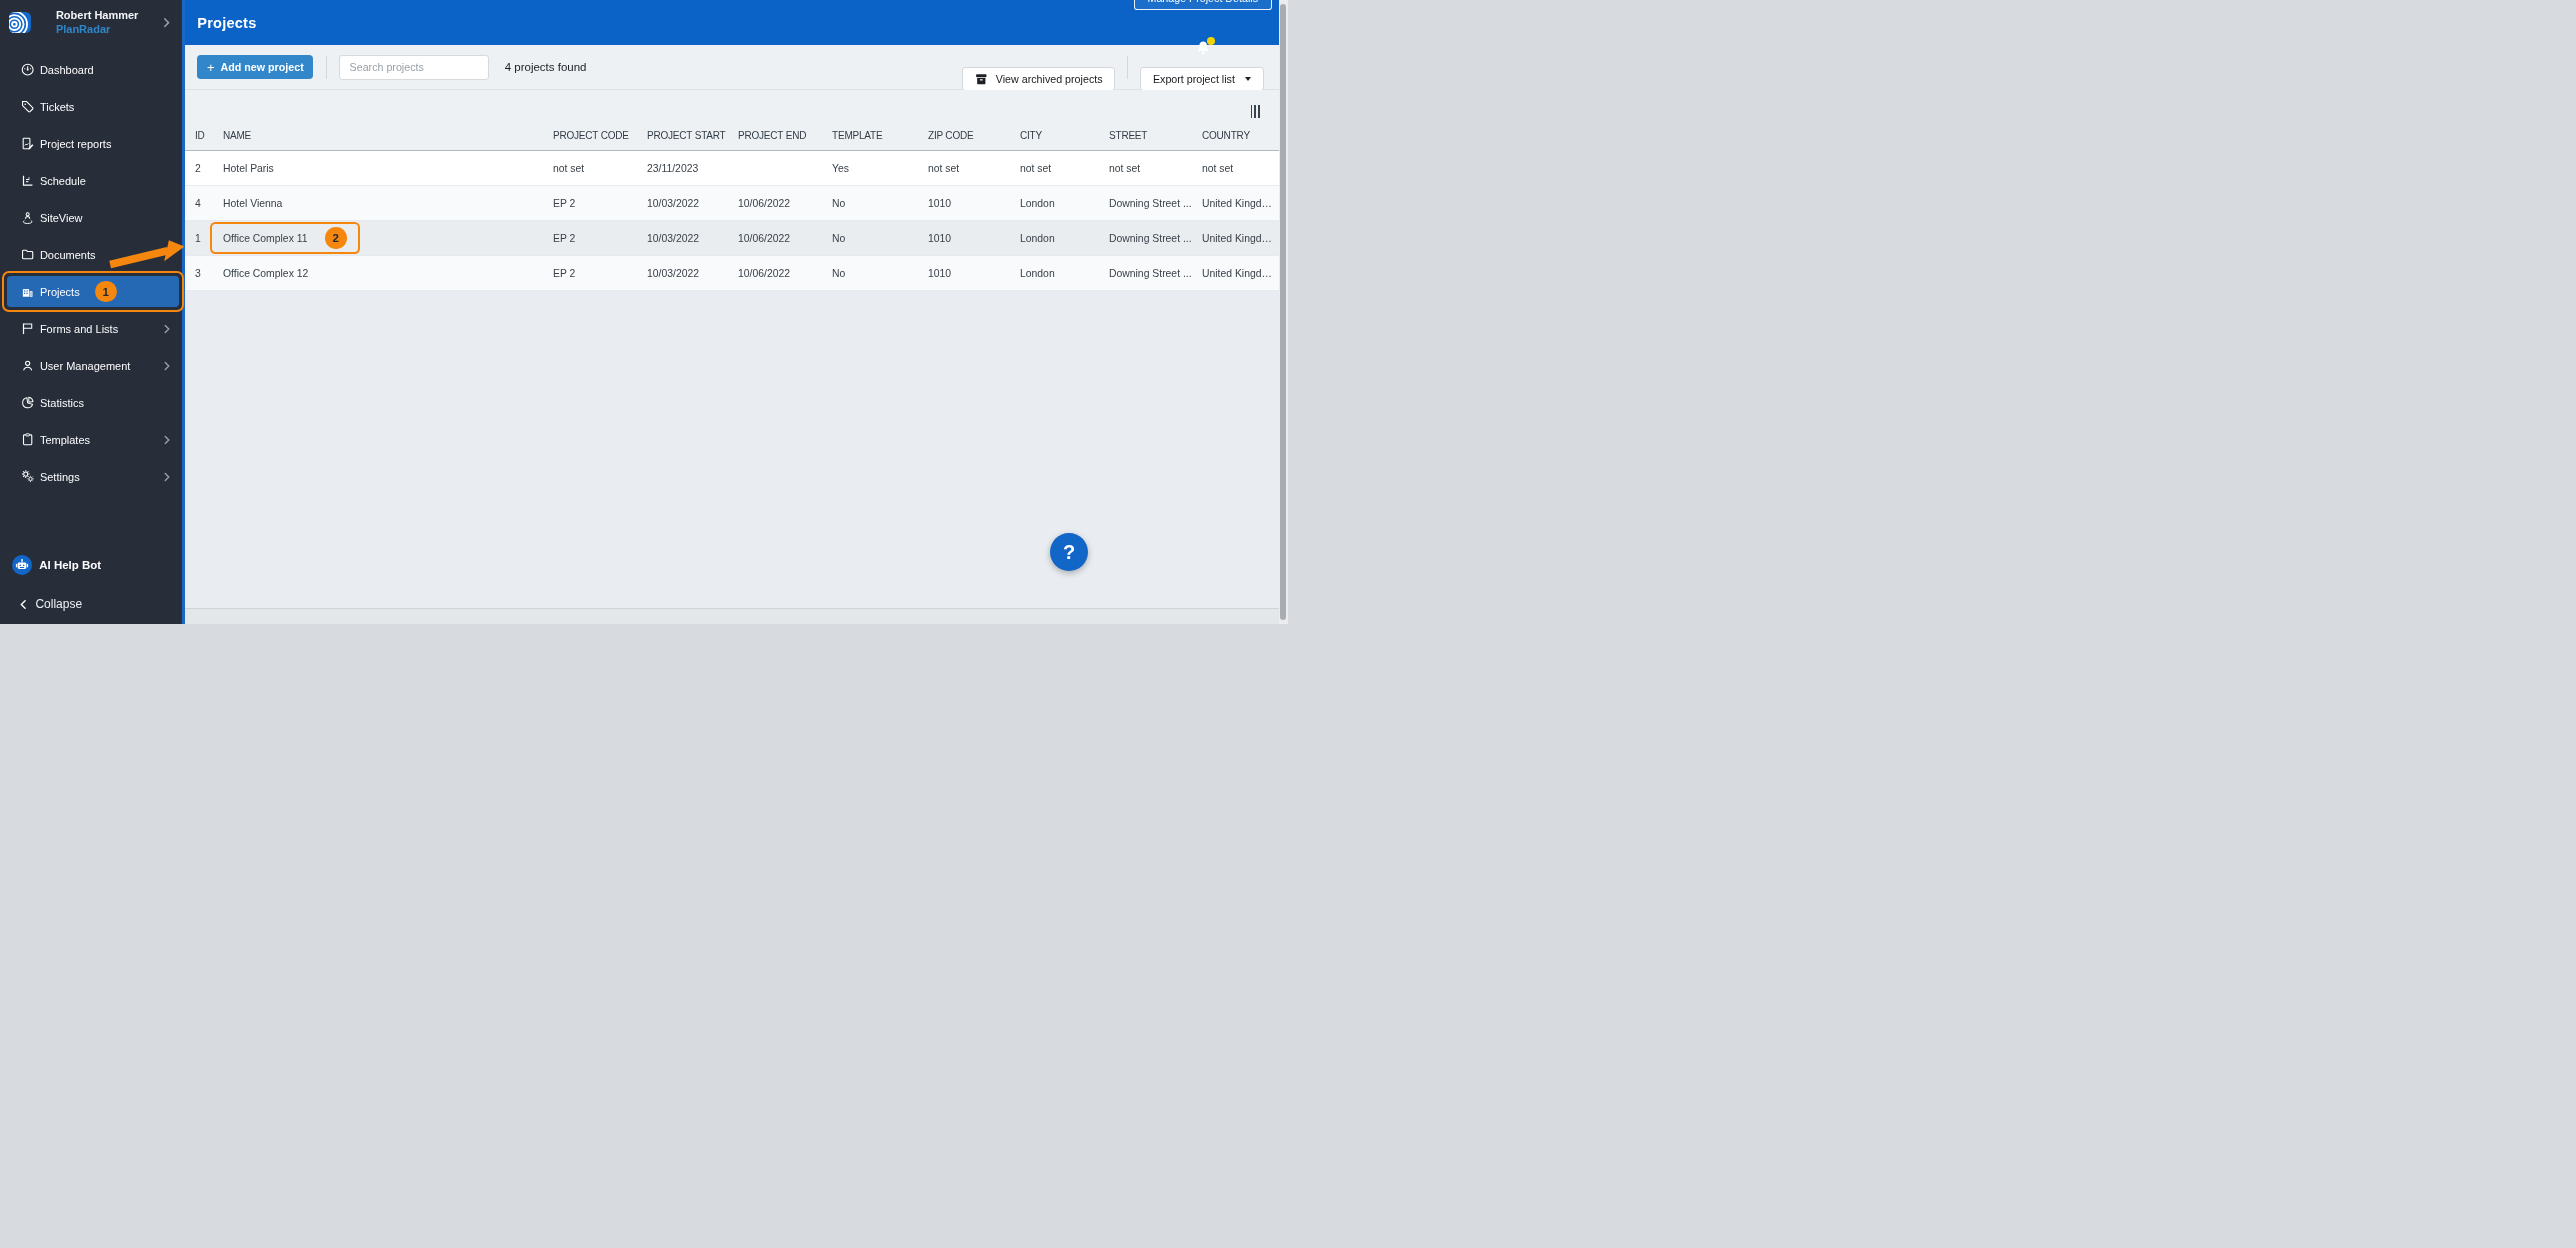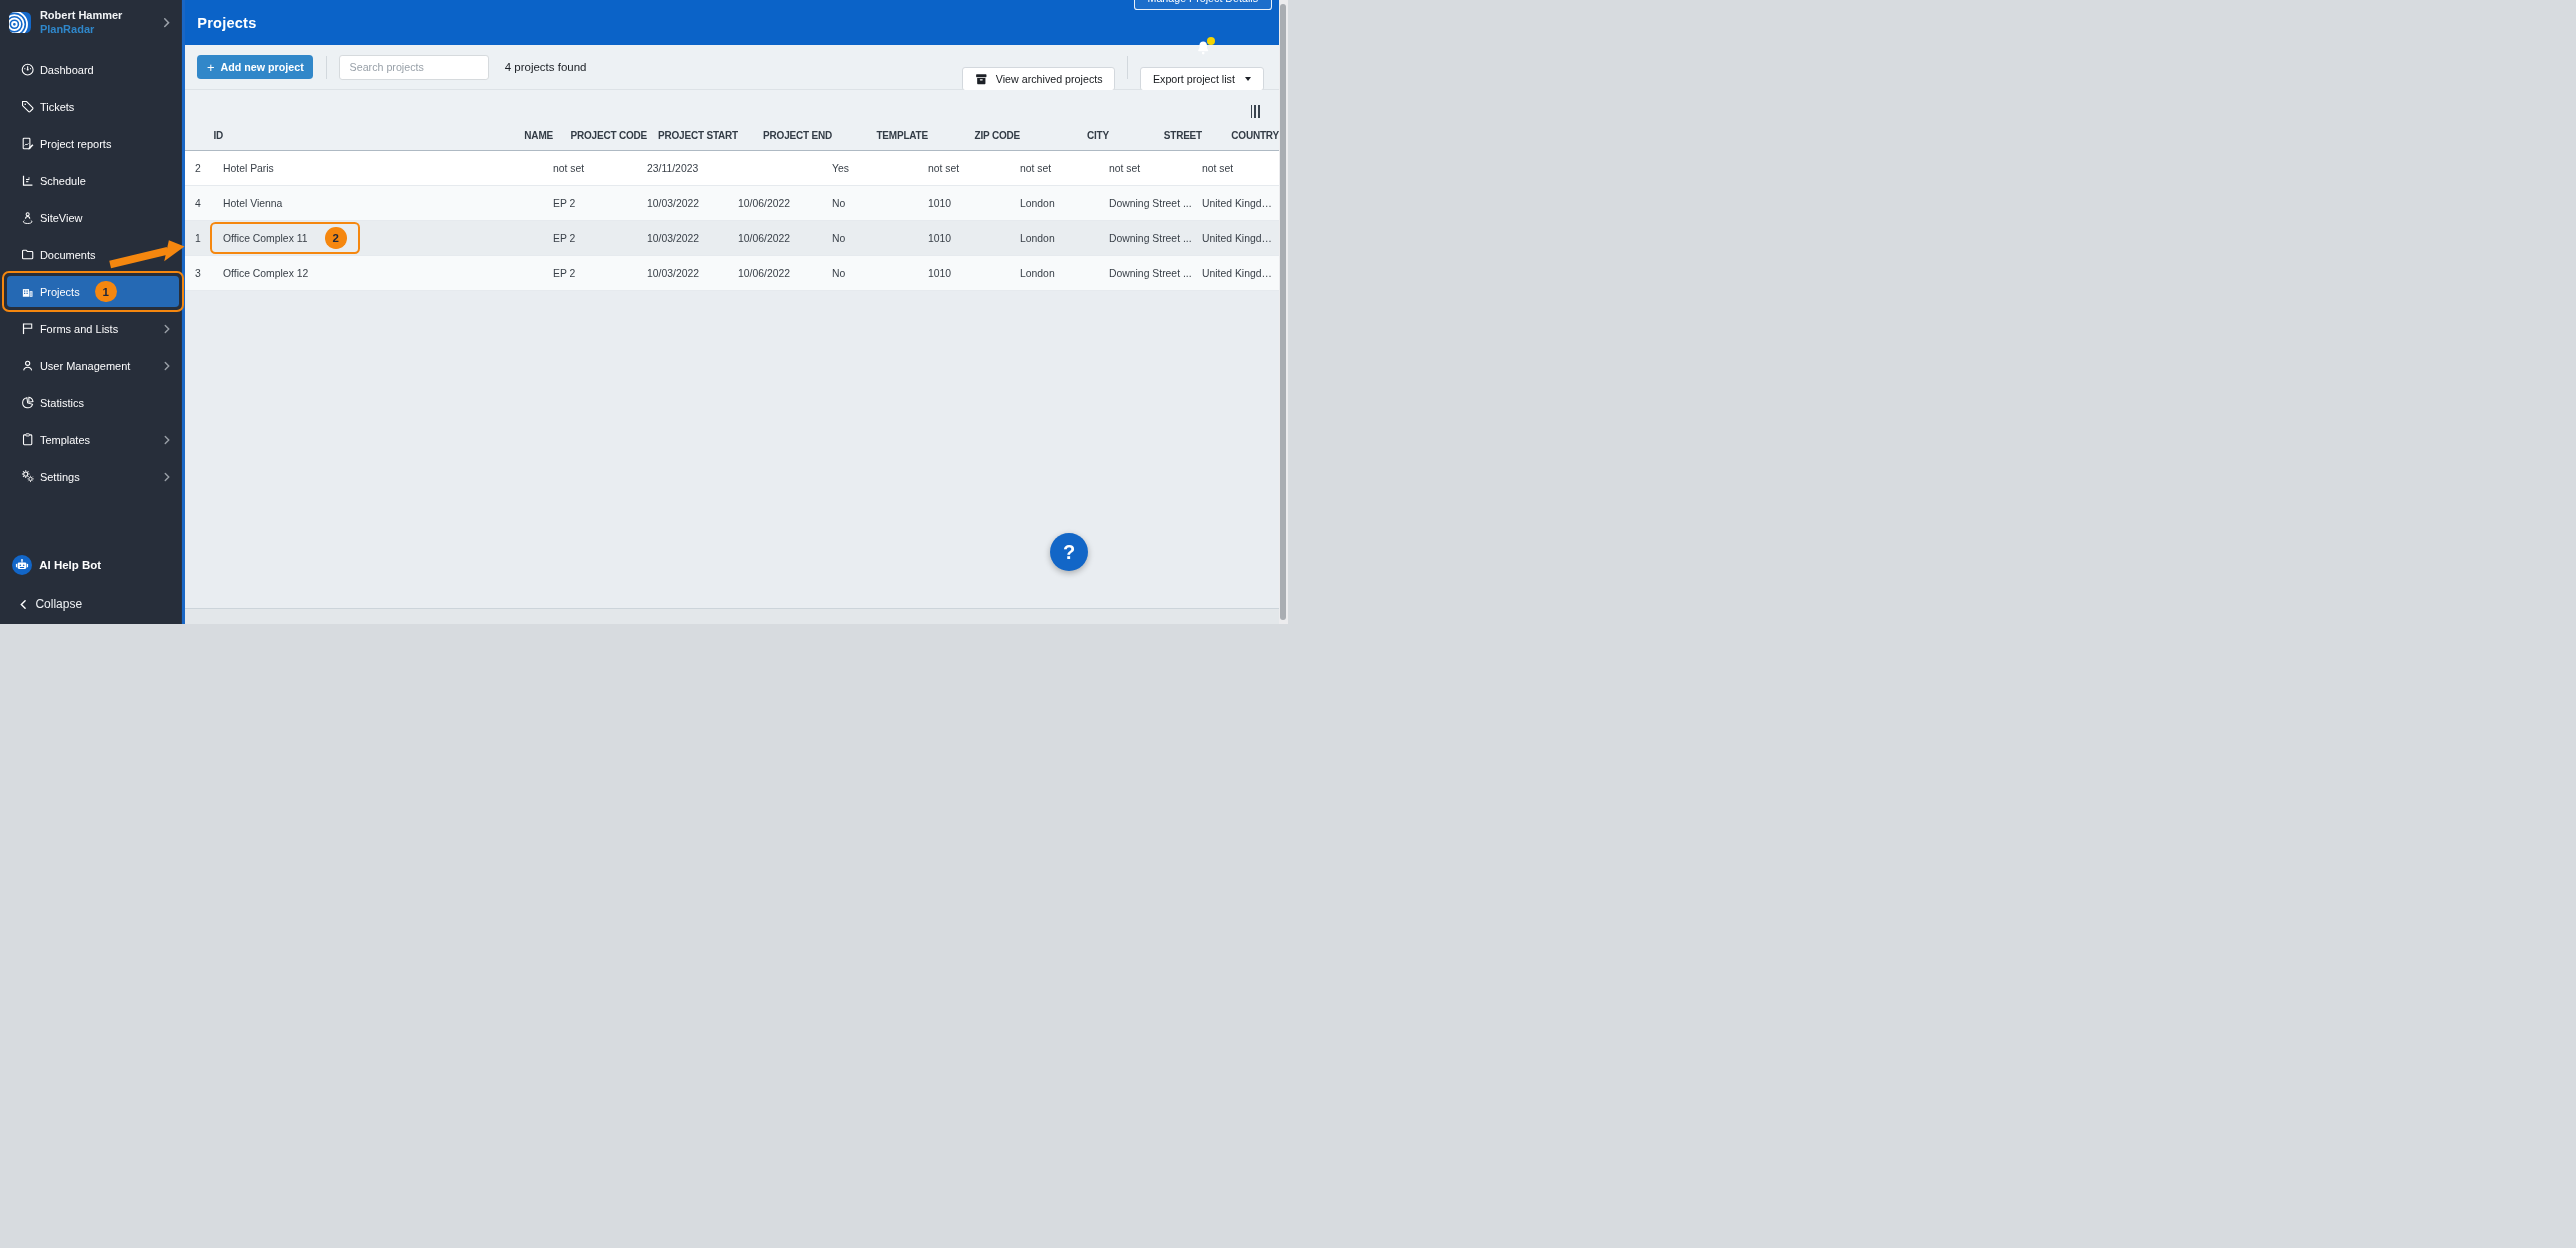--- a/index.html
+++ b/index.html
@@ -1,21 +1,21 @@
 <!DOCTYPE html>
 <html style="font-size:12.3px"><head>
 <meta charset="utf-8">
 <style>
   html,body{margin:0;padding:0;background:#d7dbdf;}
   *{box-sizing:border-box;font-family:"Liberation Sans",sans-serif;}
   .app{position:relative;width:1288px;height:624px;overflow:hidden;background:#e9edf1;display:flex;}
 
   
   .sidebar{position:relative;width:185px;height:100%;background:#272e3a;box-shadow:inset -3.1px 0 0 #1a67c5;flex:0 0 185px;color:#fff;}
-  .side-head{position:relative;height:45px;display:flex;align-items:center;padding-left:9.2px;cursor:pointer;}
+  .side-head{position:relative;height:45px;display:flex;align-items:center;padding-left:9.2px;cursor:pointer;gap:16px;}
   .logo{width:21.5px;height:21.5px;border-radius:5.4px;background:#1368c9;overflow:hidden;display:block;flex:0 0 21.5px;}
   .who{margin-left:9.2px;line-height:1.25;}
   .uname{font-size:11px;font-weight:600;color:#f3f5f7;}
   .wsname{font-size:11px;font-weight:700;color:#2f87ca;}
   .head-chev{position:absolute;right:10.7px;top:14.6px;width:15.3px;height:15.3px;}
   .nav{margin-top:6.1px;}
   .item{position:relative;height:37px;display:flex;align-items:center;padding-left:20px;cursor:pointer;}
   .item .icon{width:15.3px;height:15.3px;flex:0 0 15.3px;margin-right:4.6px;position:relative;z-index:2;}
   .item .lbl{font-size:11px;font-weight:400;color:#fdfdfe;position:relative;z-index:2;white-space:nowrap;}
   .item .chev-s{position:absolute;right:10.7px;top:11.5px;width:14px;height:14px;z-index:2;}
@@ -48,21 +48,21 @@
   .found{margin-left:15.3px;font-size:11.5px;font-weight:500;color:#1b1f24;}
   .tb-right{margin-left:auto;display:flex;align-items:center;padding-right:24.5px;}
   .wbtn{height:24.5px;background:#fff;border:0.8px solid #d3d8dd;border-radius:3.1px;color:#16191d;font-size:10.7px;font-weight:500;display:flex;align-items:center;gap:7px;padding:0 11.5px;cursor:pointer;margin-top:24px;}
   .wbtn .bicon{width:14.6px;height:14.6px;}
   .caret{width:0;height:0;border-left:3.8px solid transparent;border-right:3.8px solid transparent;border-top:4.6px solid #1d2127;margin-left:3.1px;}
   .vdiv2{width:0.8px;height:23px;background:#d2d8dd;margin:0 12.3px;}
 
   
   .grid{display:grid;grid-template-columns:28px 330px 94px 91px 94px 96px 92px 89px 93px 1fr;padding-left:10px;}
   .thead{position:relative;height:61px;flex:0 0 61px;background:#edf1f4;border-bottom:1.5px solid #aeb9c3;align-items:end;width:1094px;}
-  .th{font-size:10px;font-weight:700;color:#333c46;letter-spacing:-0.2px;padding-bottom:9.2px;white-space:nowrap;text-align:right;}
+  .th{font-size:10px;font-weight:400;color:#333c46;letter-spacing:-0.2px;padding-bottom:9.2px;white-space:nowrap;}
   .colicon{position:absolute;right:19px;top:15.3px;display:flex;gap:1.9px;cursor:pointer;}
   .colicon i{display:block;width:1.9px;height:13px;background:#39434e;}
   .trow{position:relative;height:35px;align-items:center;background:#fff;border-bottom:0.8px solid #e6eaee;width:1094px;cursor:pointer;}
   .trow.alt{background:#f8fafb;}
   .trow.hl{background:#e9edf0;}
   .cell{font-size:10.4px;color:#3a4149;white-space:nowrap;overflow:hidden;text-overflow:ellipsis;padding-right:6.1px;}
   .namebox{position:absolute;left:24.5px;top:0.8px;width:150px;height:32px;border:2.3px solid #f5870f;border-radius:5.4px;z-index:2;pointer-events:none;}
   .rowbadge{position:absolute;left:140px;top:6.1px;width:21.5px;height:21.5px;border-radius:50%;background:#f5870f;color:#20283a;font-size:11.5px;font-weight:700;display:flex;align-items:center;justify-content:center;z-index:3;}
   .filler{flex:1;background:#e9edf1;width:1094px;}
   .bottomstrip{height:16px;flex:0 0 16px;background:#e3e7ea;border-top:0.8px solid #ccd4da;}

